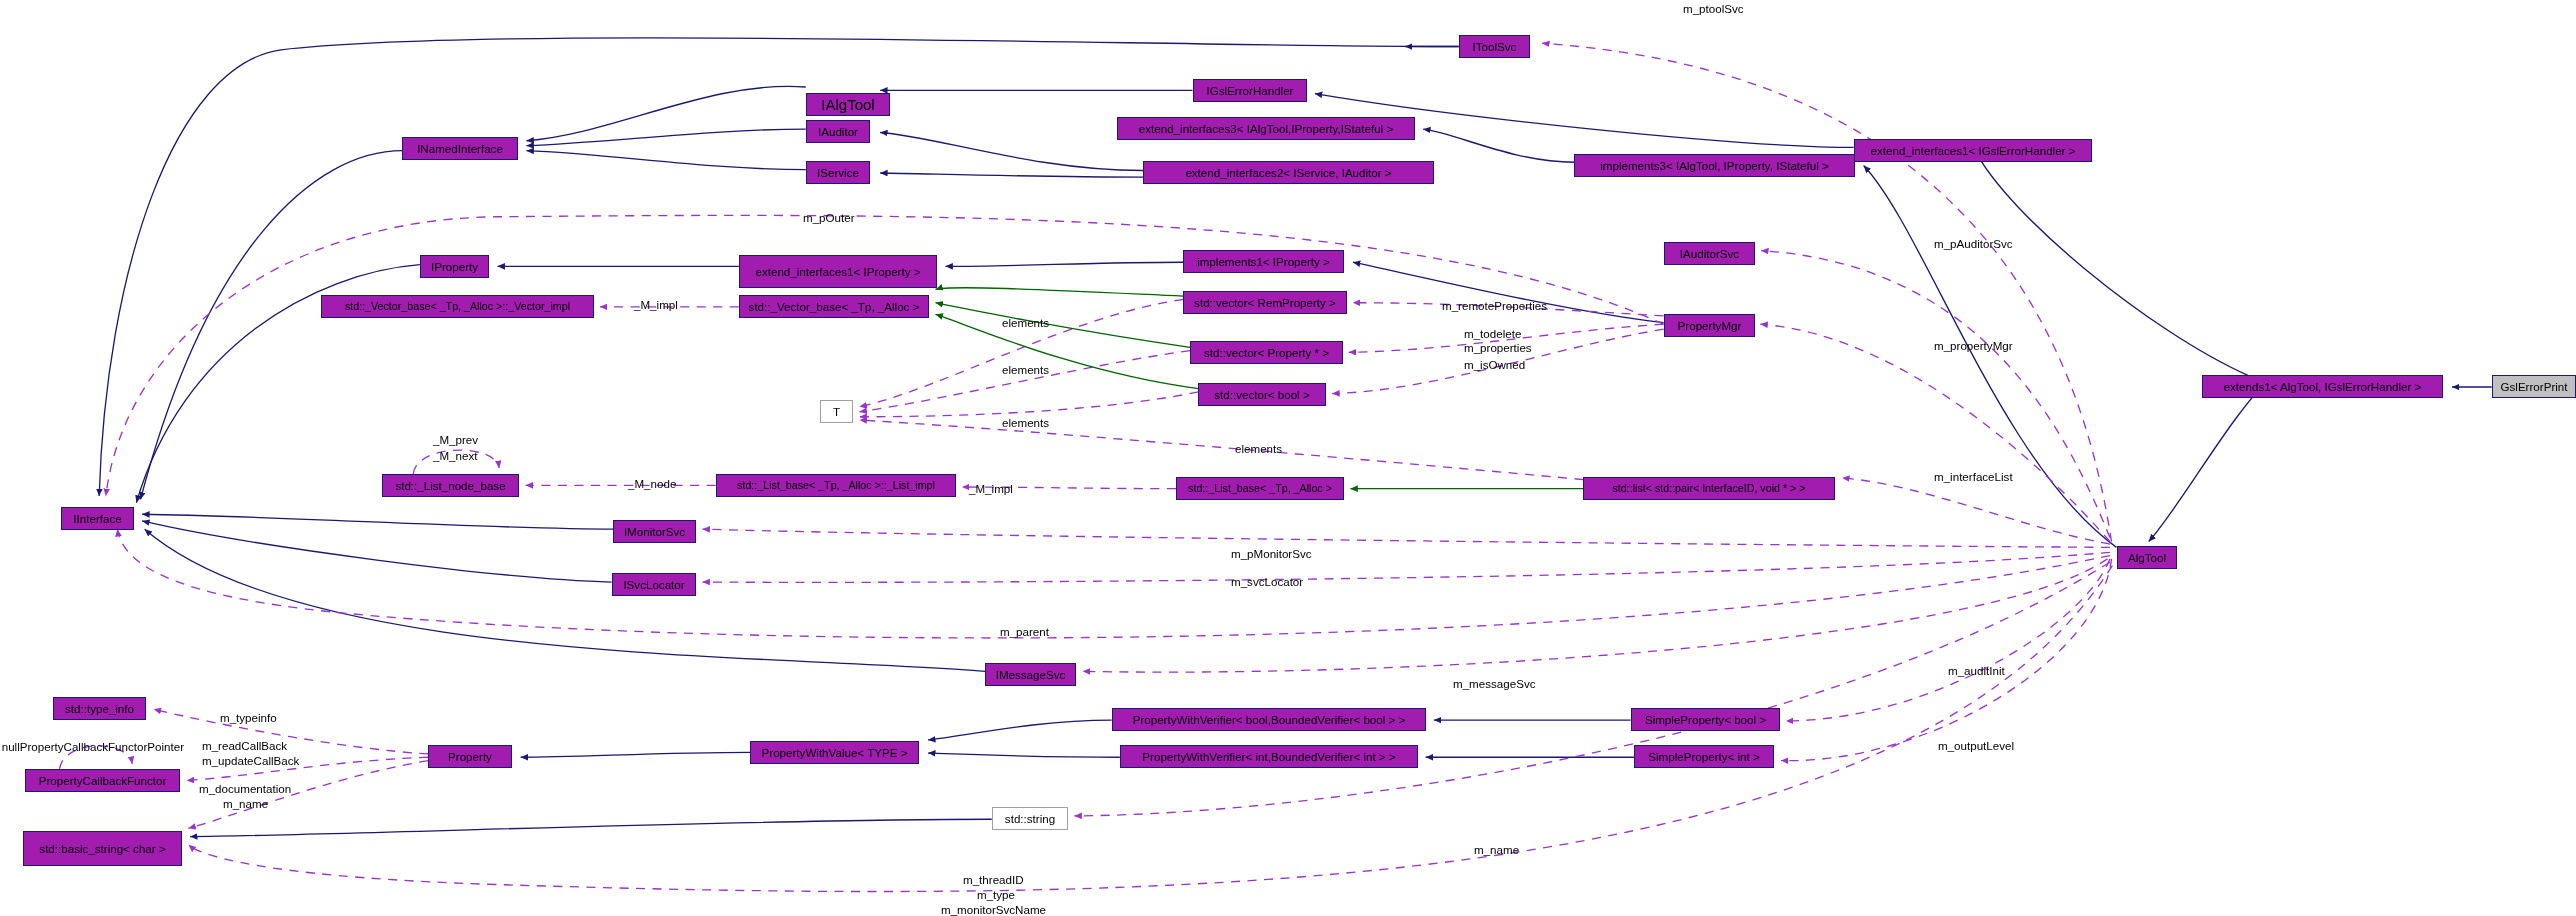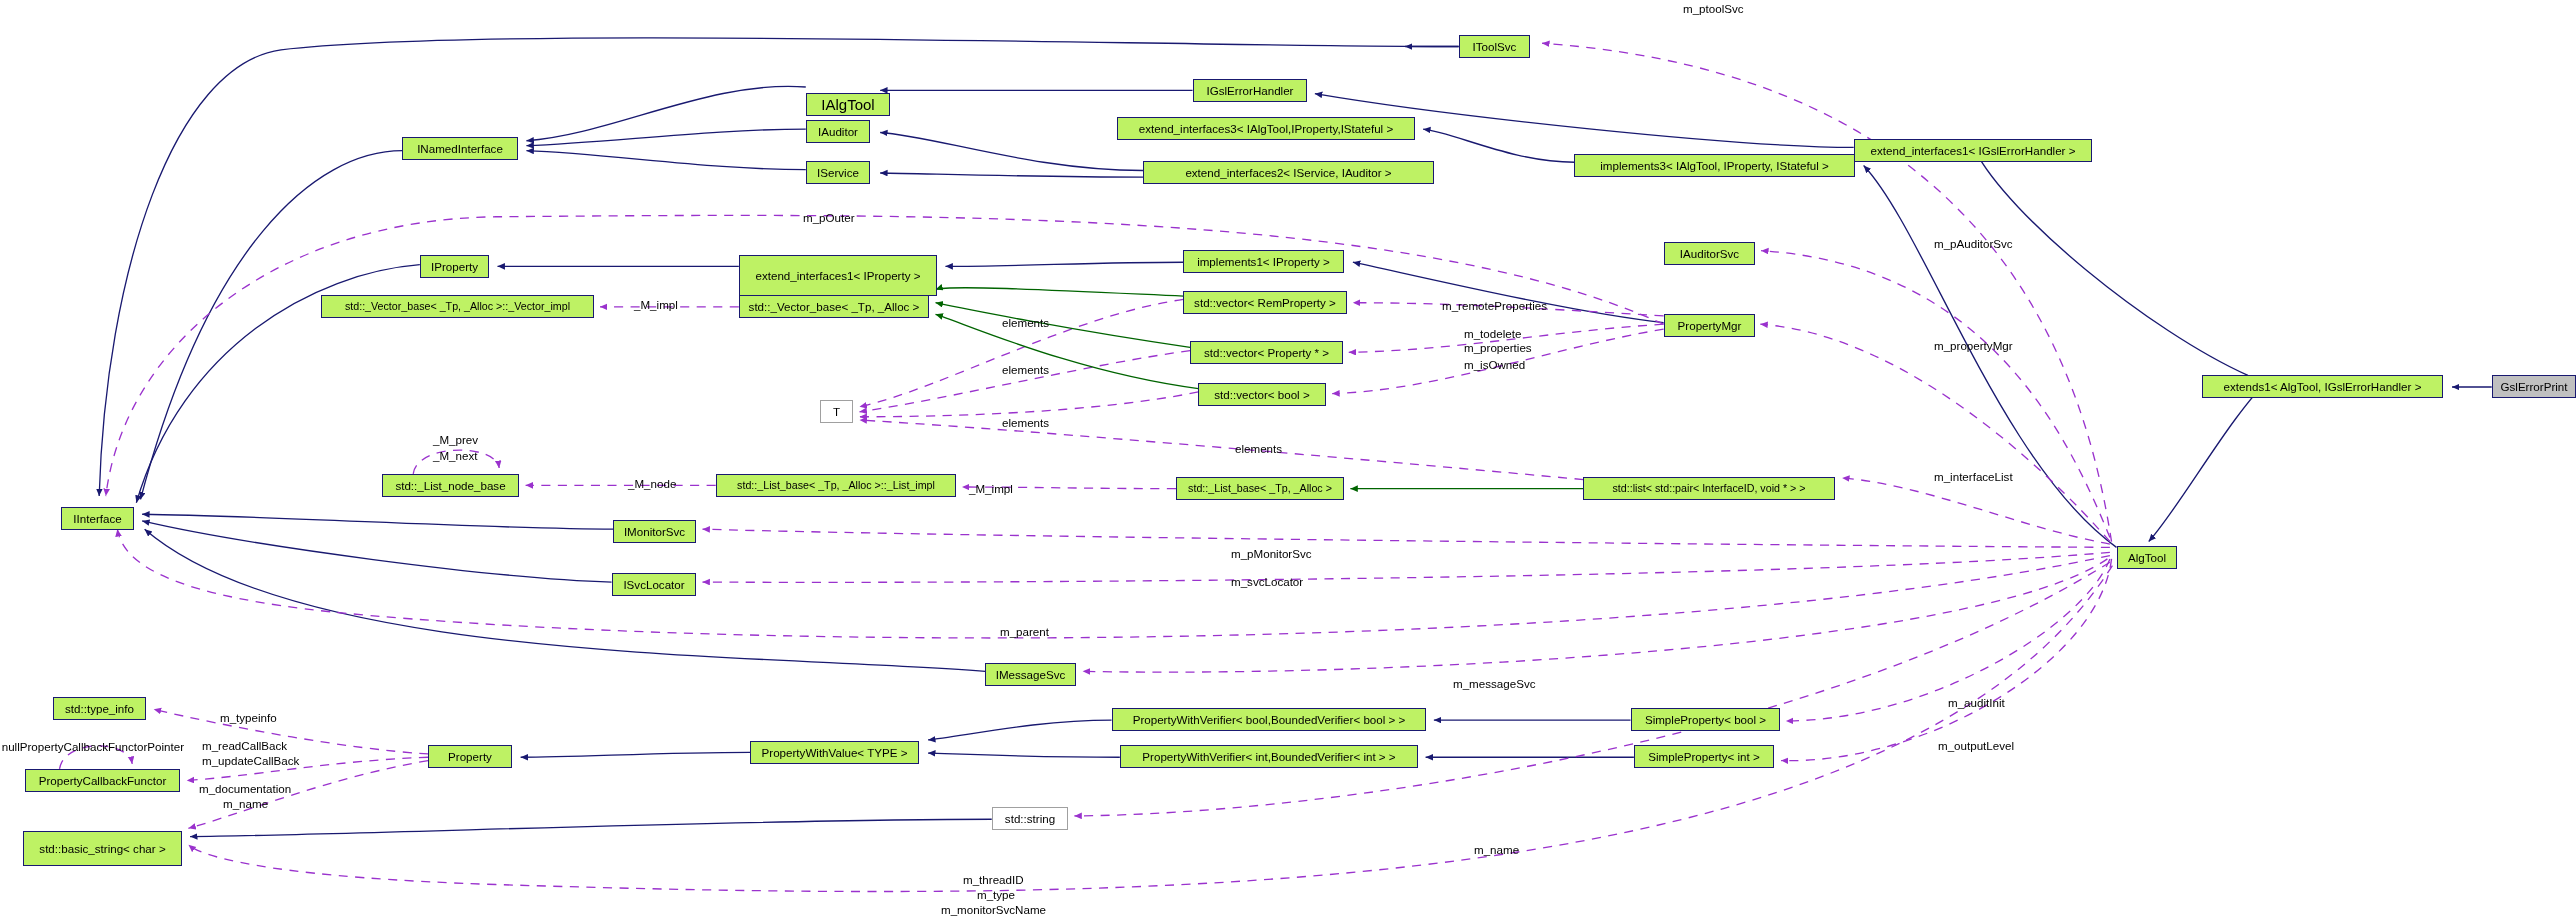--- a/index.html
+++ b/index.html
@@ -1,21 +1,21 @@
 <!DOCTYPE html>
 <html style="font-size:13.2px"><head>
 <meta charset="utf-8">
 <title>GslErrorPrint Collaboration Diagram</title>
 <style>
   html,body{margin:0;padding:0;background:#ffffff;}
   body{font-family:"Liberation Sans","DejaVu Sans",sans-serif;}
   #canvas{position:relative;width:2576px;height:917px;background:#fff;overflow:hidden;}
   svg#wires{position:absolute;left:0;top:0;width:2576px;height:917px;}
   .node{position:absolute;box-sizing:border-box;display:flex;align-items:center;
-        justify-content:center;background:#bef264;border:0.8px solid #191970;
+        justify-content:center;background:#a21caf;border:0.8px solid #191970;
         color:#000000;white-space:nowrap;line-height:1;}
   .node.gray{background:#c0c0c0;border-color:#191970;}
   .node.lt{border-color:#a0a0a0;background:#ffffff;}
   .elabel{position:absolute;color:#000;white-space:nowrap;line-height:1.08;}
 </style>
 </head>
 <body>
 
 <div id="canvas">
 
@@ -167,21 +167,21 @@
       <div class="node" style="left: 806px; top: 93px; width: 84px; height: 23px; font-size: 15px;">IAlgTool</div>
       <div class="node" style="left: 1193px; top: 79px; width: 114px; height: 23px; font-size: 11.6px;">IGslErrorHandler</div>
       <div class="node" style="left: 806px; top: 120px; width: 64px; height: 23px; font-size: 11.6px;">IAuditor</div>
       <div class="node" style="left: 402px; top: 137px; width: 116px; height: 23px; font-size: 11.6px;">INamedInterface</div>
       <div class="node" style="left: 1117px; top: 117px; width: 298px; height: 23px; font-size: 11.6px;">extend_interfaces3&lt; IAlgTool,IProperty,IStateful &gt;</div>
       <div class="node" style="left: 1854px; top: 139px; width: 238px; height: 23px; font-size: 11.6px;">extend_interfaces1&lt; IGslErrorHandler &gt;</div>
       <div class="node" style="left: 806px; top: 161px; width: 64px; height: 23px; font-size: 11.6px;">IService</div>
       <div class="node" style="left: 1143px; top: 161px; width: 291px; height: 23px; font-size: 11.6px;">extend_interfaces2&lt; IService, IAuditor &gt;</div>
       <div class="node" style="left: 1574px; top: 154px; width: 281px; height: 23px; font-size: 11.6px;">implements3&lt; IAlgTool, IProperty, IStateful &gt;</div>
       <div class="node" style="left: 420px; top: 255px; width: 69px; height: 23px; font-size: 11.6px;">IProperty</div>
-      <div class="node" style="left: 739px; top: 255px; width: 198px; height: 41px; font-size: 11.6px;">extend_interfaces1&lt; IProperty &gt;</div>
+      <div class="node" style="left: 739px; top: 255px; width: 198px; height: 33px; font-size: 11.6px;">extend_interfaces1&lt; IProperty &gt;</div>
       <div class="node" style="left: 1183px; top: 250px; width: 161px; height: 23px; font-size: 11.6px;">implements1&lt; IProperty &gt;</div>
       <div class="node" style="left: 1664px; top: 242px; width: 91px; height: 23px; font-size: 11.6px;">IAuditorSvc</div>
       <div class="node" style="left: 321px; top: 295px; width: 273px; height: 23px; font-size: 10.7px;">std::_Vector_base&lt; _Tp, _Alloc &gt;::_Vector_impl</div>
       <div class="node" style="left: 739px; top: 295px; width: 190px; height: 23px; font-size: 11.6px;">std::_Vector_base&lt; _Tp, _Alloc &gt;</div>
       <div class="node" style="left: 1183px; top: 291px; width: 164px; height: 23px; font-size: 11.6px;">std::vector&lt; RemProperty &gt;</div>
       <div class="node" style="left: 1664px; top: 314px; width: 91px; height: 23px; font-size: 11.6px;">PropertyMgr</div>
       <div class="node" style="left: 1190px; top: 341px; width: 153px; height: 23px; font-size: 11.6px;">std::vector&lt; Property * &gt;</div>
       <div class="node" style="left: 2202px; top: 375px; width: 241px; height: 23px; font-size: 11.6px;">extends1&lt; AlgTool, IGslErrorHandler &gt;</div>
       <div class="node gray" style="left: 2492px; top: 375px; width: 84px; height: 23px; font-size: 11.6px;">GslErrorPrint</div>
       <div class="node" style="left: 1198px; top: 383px; width: 128px; height: 23px; font-size: 11.6px;">std::vector&lt; bool &gt;</div>
@@ -222,21 +222,21 @@
       <div class="elabel" style="left: 1235px; top: 443px; font-size: 11.6px;">elements</div>
       <div class="elabel" style="left: 433px; top: 434px; font-size: 11.6px;">_M_prev</div>
       <div class="elabel" style="left: 433px; top: 450px; font-size: 11.6px;">_M_next</div>
       <div class="elabel" style="left: 628px; top: 478px; font-size: 11.6px;">_M_node</div>
       <div class="elabel" style="left: 969px; top: 483px; font-size: 11.6px;">_M_impl</div>
       <div class="elabel" style="left: 1934px; top: 471px; font-size: 11.6px;">m_interfaceList</div>
       <div class="elabel" style="left: 1231px; top: 524px; font-size: 11.6px; margin-top: 24px;">m_pMonitorSvc</div>
       <div class="elabel" style="left: 1231px; top: 576px; font-size: 11.6px;">m_svcLocator</div>
       <div class="elabel" style="left: 1000px; top: 626px; font-size: 11.6px;">m_parent</div>
       <div class="elabel" style="left: 1453px; top: 678px; font-size: 11.6px;">m_messageSvc</div>
-      <div class="elabel" style="left: 1948px; top: 697px; font-size: 11.6px;">m_auditInit</div>
+      <div class="elabel" style="left: 1948px; top: 665px; font-size: 11.6px;">m_auditInit</div>
       <div class="elabel" style="left: 1938px; top: 740px; font-size: 11.6px;">m_outputLevel</div>
       <div class="elabel" style="left: 220px; top: 712px; font-size: 11.6px;">m_typeinfo</div>
       <div class="elabel" style="left: 1.7px; top: 741px; font-size: 11.6px;">nullPropertyCallbackFunctorPointer</div>
       <div class="elabel" style="left: 202px; top: 740px; font-size: 11.6px;">m_readCallBack</div>
       <div class="elabel" style="left: 202px; top: 755px; font-size: 11.6px;">m_updateCallBack</div>
       <div class="elabel" style="left: 199px; top: 783px; font-size: 11.6px;">m_documentation</div>
       <div class="elabel" style="left: 223px; top: 798px; font-size: 11.6px;">m_name</div>
       <div class="elabel" style="left: 941px; top: 860px; font-size: 11.6px; margin-top: 44px;">m_monitorSvcName</div>
       <div class="elabel" style="left: 963px; top: 874px; font-size: 11.6px;">m_threadID</div>
       <div class="elabel" style="left: 977px; top: 889px; font-size: 11.6px;">m_type</div>

